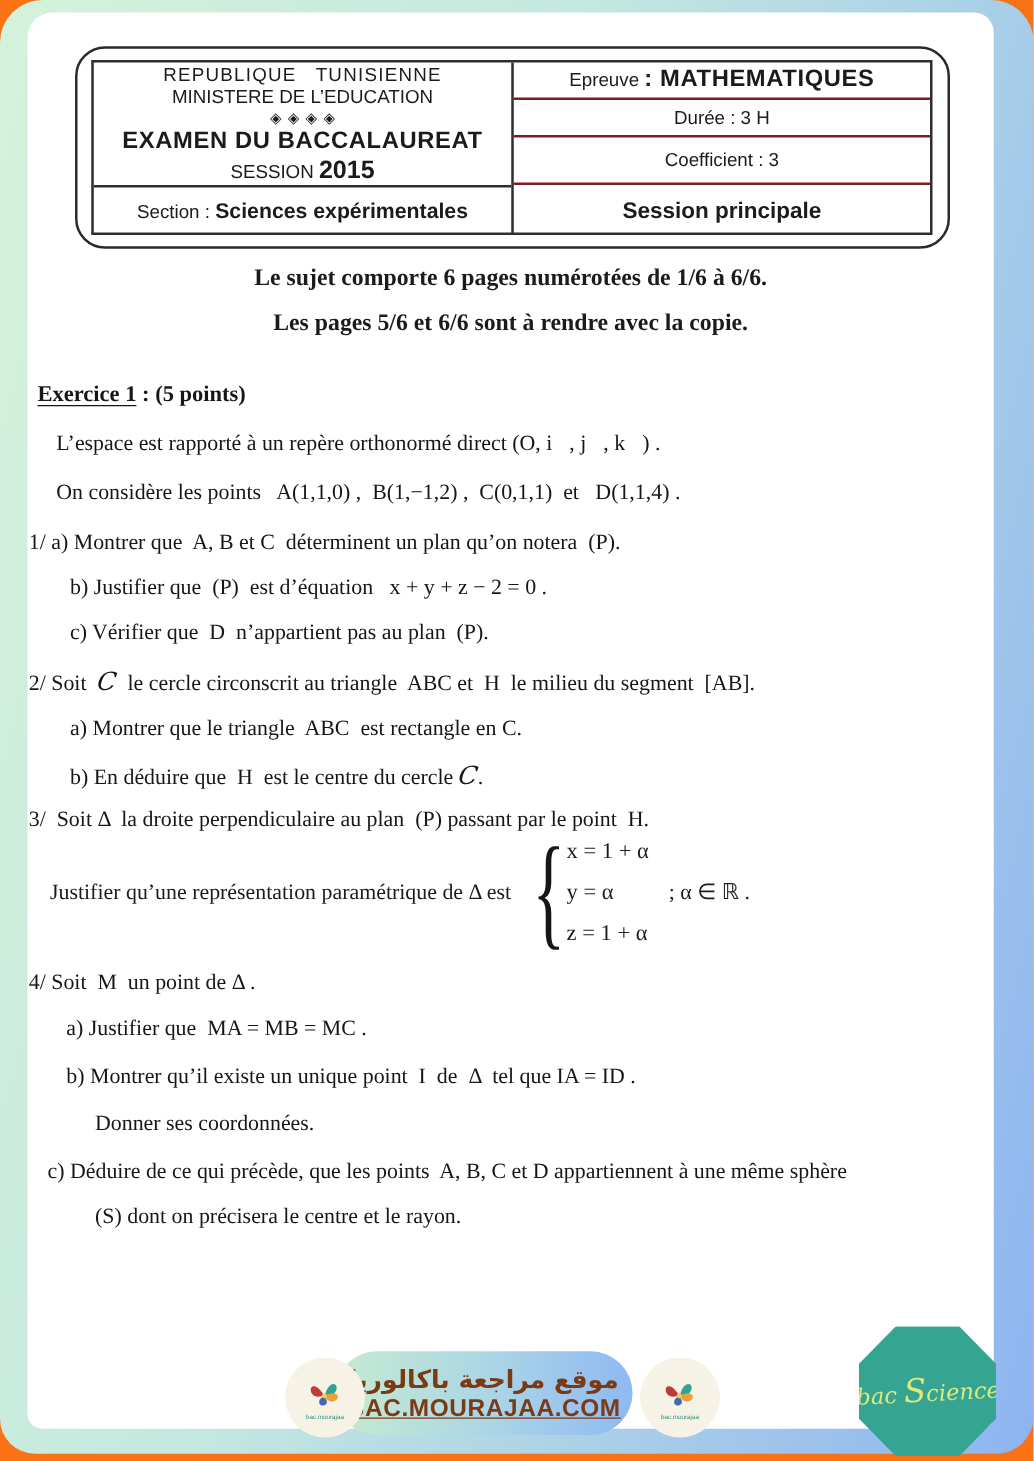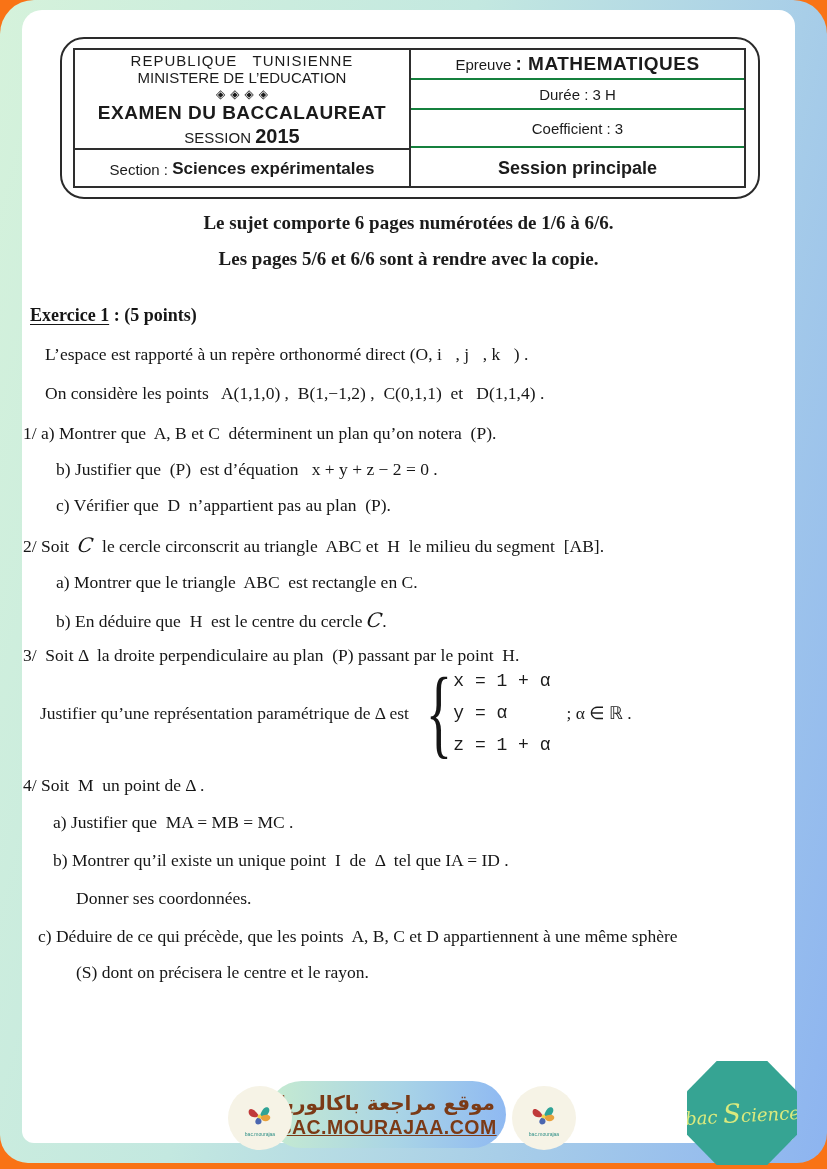--- a/index.html
+++ b/index.html
@@ -32,33 +32,33 @@
   .hdr-line1 { font-size:15px; letter-spacing:1px; white-space:pre; }
   .hdr-line2 { font-size:15px; }
   .hdr-diamonds { font-size:12px; letter-spacing:5px; margin:1px 0 1px 5px; }
   .hdr-exam { font-size:19px; font-weight:bold; letter-spacing:0.5px; }
   .hdr-session { font-size:15px; margin-top:1px; }
   .hdr-session b { font-size:20px; }
   .hdr-section { border-top:2px solid #2e2e2e; display:flex; align-items:center; justify-content:center; font-size:15px; white-space:pre; }
   .hdr-section b { font-size:17px; }
   .hdr-right { display:grid; grid-template-rows:30px 30px 38px 1fr; }
   .hdr-cell { display:flex; align-items:center; justify-content:center; font-size:15px; white-space:pre; }
-  .rb { border-bottom:2px solid #15803d; }
+  .rb { border-bottom:2px solid #7f1d1d; }
   .hdr-epreuve b { font-size:19px; letter-spacing:0.5px; }
   .hdr-sess-p { font-weight:bold; font-size:18px; }
   
   .notice { position:absolute; left:22px; width:773px; text-align:center; font-weight:bold; font-size:19px; }
   
   .t { position:absolute; white-space:pre; font-size:17.5px; color:#161616; }
   .title { font-weight:bold; font-size:18px; }
   .title .u { text-decoration:underline; text-underline-offset:3px; }
   .scriptC { font-family:"DejaVu Serif", serif; font-style:italic; font-size:20px; display:inline-block; transform:skewX(-8deg); }
   .sysrow { position:absolute; left:40px; top:663px; display:flex; align-items:center; font-size:17.5px; white-space:pre; }
   .brace { font-family:"Liberation Serif", serif; font-size:100px; font-weight:400; line-height:1; display:inline-block; transform:scaleX(0.55); margin:0 -10px 0 2px; color:#161616; }
-  .syslines { display:flex; flex-direction:column; gap:12px; font-size:18px;font-family:Liberation Mono, monospace; }
+  .syslines { display:flex; flex-direction:column; gap:12px; font-size:18px; }
   .syscond { margin-left:16px; }
   
   .banner {
     position:absolute; left:268px; top:1081px; width:238px; height:67px; border-radius:34px;
     background:linear-gradient(90deg,#c6ebd0,#a9d4e6 55%,#8fb9f2);
     display:flex; flex-direction:column; align-items:center; justify-content:center; gap:1px; z-index:3;
   }
   .banner-ar { direction:rtl; font-family:"DejaVu Sans", sans-serif; font-weight:bold; font-size:20px; color:#7b3a16; }
   .banner-site { font-family:"Liberation Sans", sans-serif; font-weight:bold; font-size:19.5px; color:#7b3a16; text-decoration:underline; letter-spacing:0.5px; }
   .badge {

